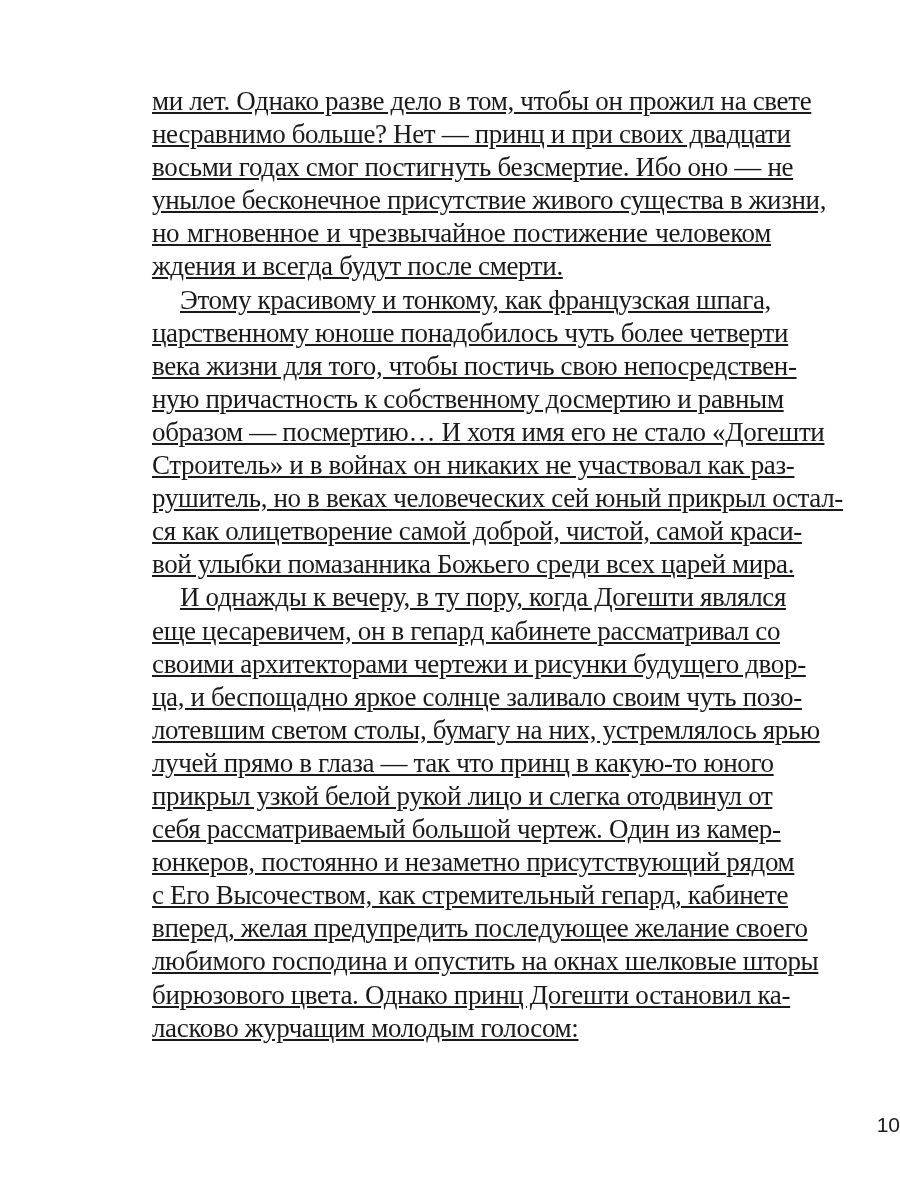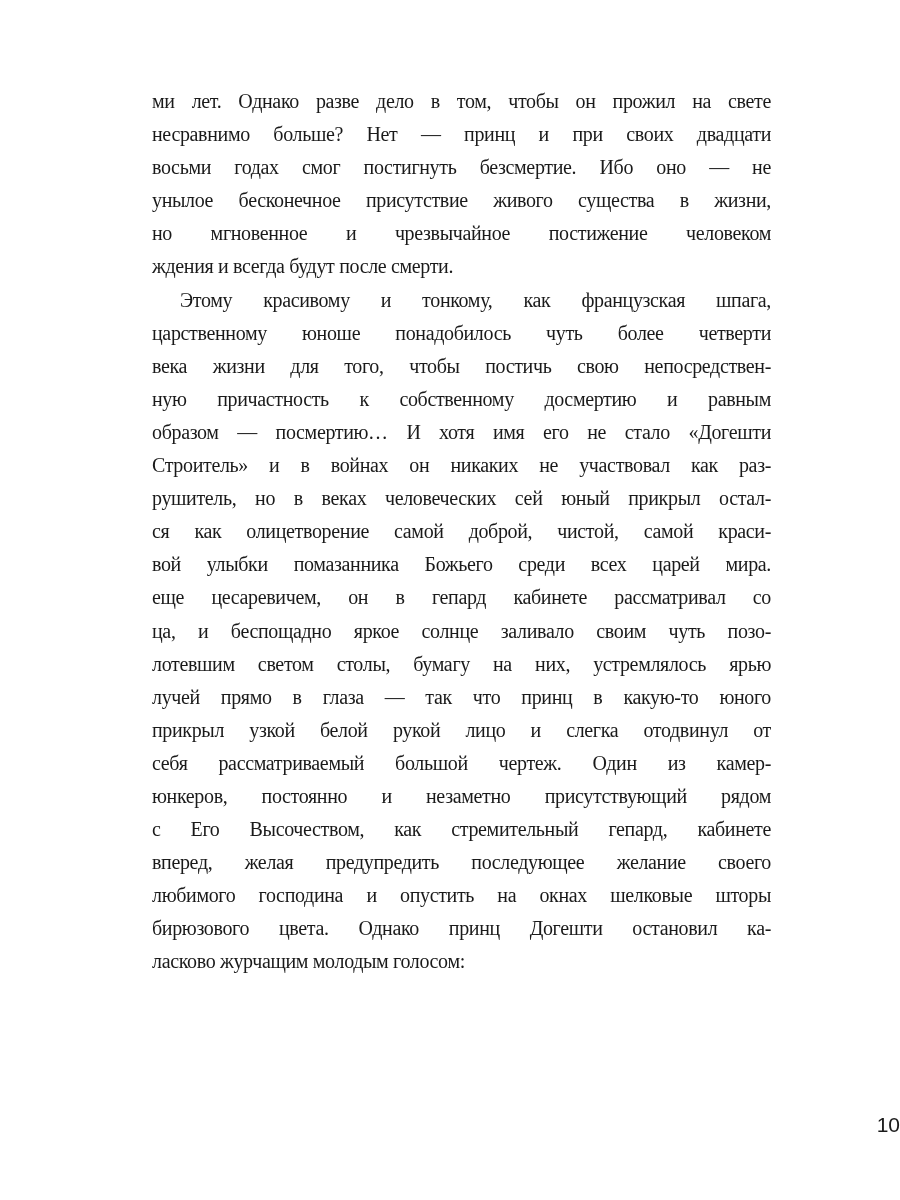--- a/index.html
+++ b/index.html
@@ -18,25 +18,26 @@
   .page {
     position: absolute;
     left: 152px;
     top: 85px;
     width: 619px;
   }
   .line {
     display: block;
     height: 33.1px;
     line-height: 33.1px;
-    font-size: 20px;
+    font-size: 27px;
     white-space: nowrap;
     text-align: justify;
     text-align-last: justify;
     letter-spacing: -0.35px;
+    text-decoration: underline;
   }
   .line.last {
     text-align-last: left;
   }
   .line.indent {
     padding-left: 28px;
   }
   .page-number {
     position: absolute;
     left: 0;
@@ -68,21 +69,23 @@
     <span class="line">века жизни для того, чтобы постичь свою непосредствен-</span>
     <span class="line">ную причастность к собственному досмертию и равным</span>
     <span class="line">образом — посмертию… И хотя имя его не стало «Догешти</span>
     <span class="line">Строитель» и в войнах он никаких не участвовал как раз-</span>
     <span class="line">рушитель, но в веках человеческих сей юный прикрыл остал-</span>
     <span class="line">ся как олицетворение самой доброй, чистой, самой краси-</span>
     <span class="line">вой улыбки помазанника Божьего среди всех царей мира.</span>
   </div>
 
   <div>
+    <span class="line indent">И однажды к вечеру, в ту пору, когда Догешти являлся</span>
     <span class="line">еще цесаревичем, он в гепард кабинете рассматривал со</span>
+    <span class="line">своими архитекторами чертежи и рисунки будущего двор-</span>
     <span class="line">ца, и беспощадно яркое солнце заливало своим чуть позо-</span>
     <span class="line">лотевшим светом столы, бумагу на них, устремлялось ярью</span>
     <span class="line">лучей прямо в глаза — так что принц в какую-то юного</span>
     <span class="line">прикрыл узкой белой рукой лицо и слегка отодвинул от</span>
     <span class="line">себя рассматриваемый большой чертеж. Один из камер-</span>
     <span class="line">юнкеров, постоянно и незаметно присутствующий рядом</span>
     <span class="line">с Его Высочеством, как стремительный гепард, кабинете</span>
     <span class="line">вперед, желая предупредить последующее желание своего</span>
     <span class="line">любимого господина и опустить на окнах шелковые шторы</span>
     <span class="line">бирюзового цвета. Однако принц Догешти остановил ка-</span>

